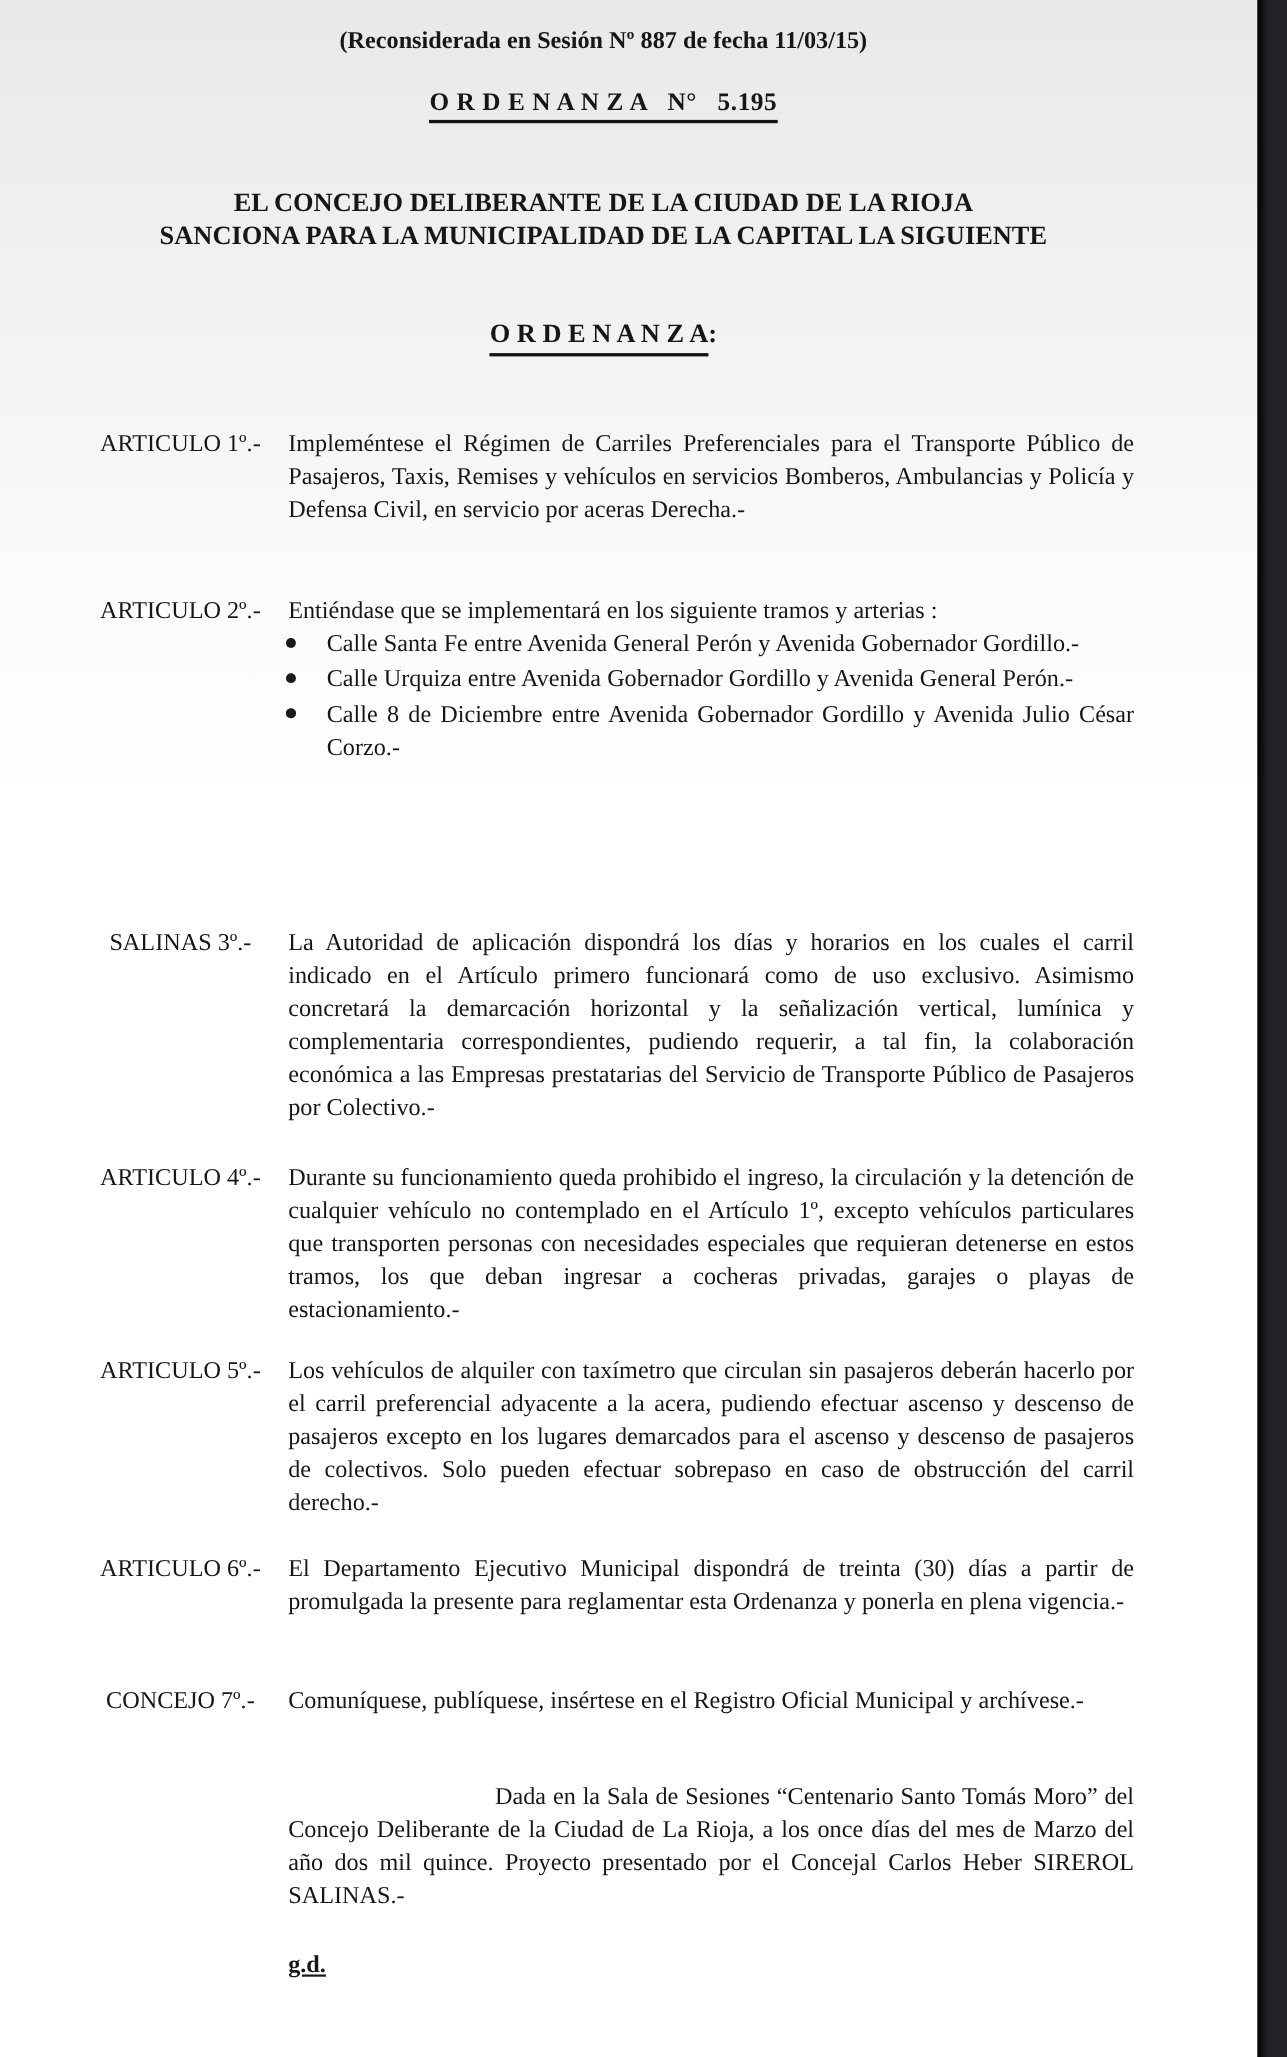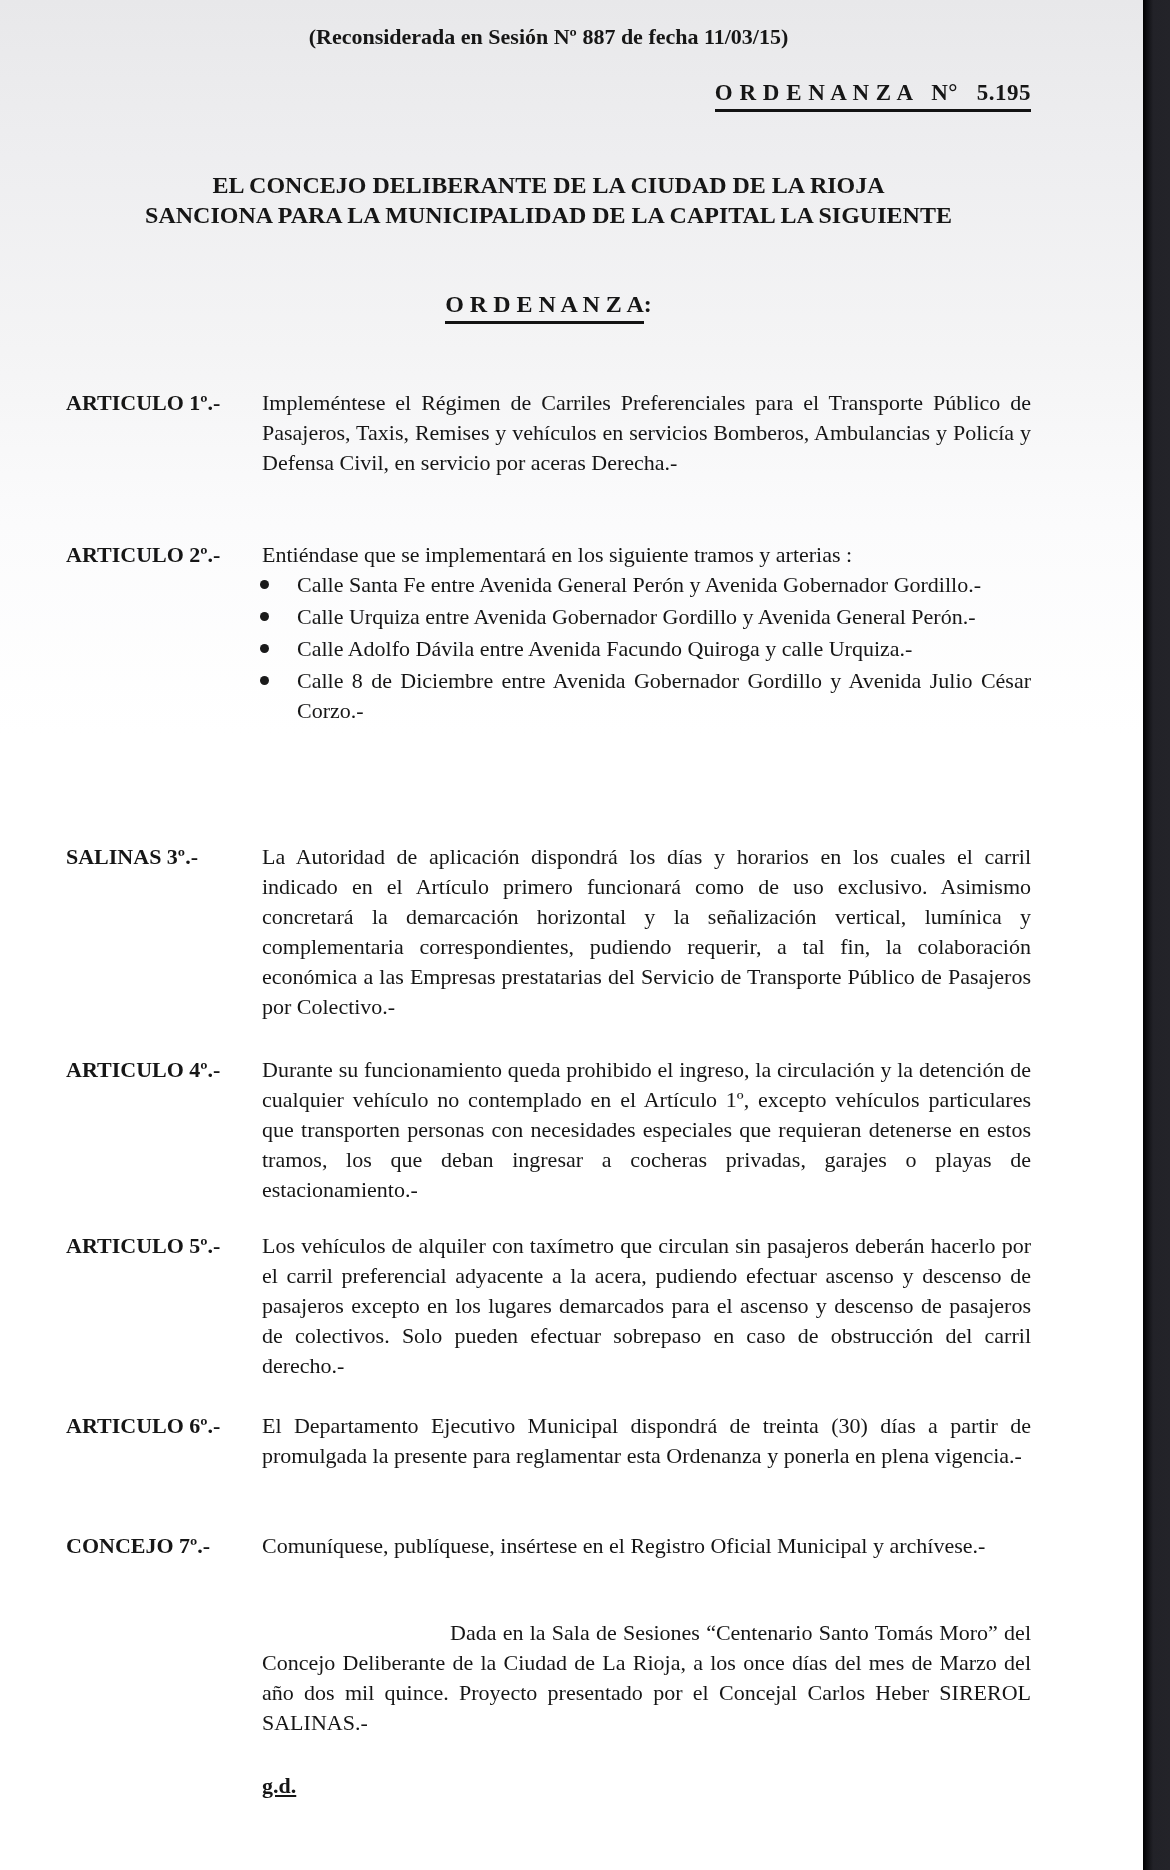--- a/index.html
+++ b/index.html
@@ -19,36 +19,36 @@
     position:absolute; top:0; right:0;
     width:27px; height:1870px;
     background:linear-gradient(90deg,#010102 0%,#0e0e12 14%,#222228 38%,#232329 100%);
   }
   .content { position:absolute; left:66px; top:0; width:965px; }
 
   .session-note {
     margin-top:22px; text-align:center;
     font-size:22px; font-weight:bold; line-height:30px; white-space:pre;
   }
-  .ord-title-wrap { margin-top:26px; text-align:right; }
+  .ord-title-wrap { margin-top:26px; text-align:center; }
   .ord-title {
     display:inline-block; font-size:23px; font-weight:bold; line-height:30px;
     letter-spacing:0.5px; white-space:pre;
     border-bottom:3px solid #131313; padding-bottom:1px;
   }
   .council { margin-top:58px; text-align:center; font-size:24px; font-weight:bold; line-height:30px; }
   .section-heading-wrap { margin-top:58px; text-align:center; font-size:24px; font-weight:bold; line-height:32px; }
   .section-heading {
     display:inline-block; white-space:pre;
     border-bottom:3px solid #131313; padding-bottom:1px;
   }
   .section-colon { font-weight:bold; }
 
   .article { display:flex; font-size:22px; line-height:30px; }
-  .article-label { flex:0 0 196px; width:196px; font-weight:bold; }
+  .article-label { flex:0 0 196px; width:196px; font-weight:normal;text-align:center; }
   .article-body { flex:1; width:769px; text-align:justify; }
   .a1 { margin-top:64px; min-height:120px; }
   .a2 { margin-top:32px; min-height:276px; }
   .a3 { margin-top:26px; min-height:180px; }
   .a4 { margin-top:33px; min-height:150px; }
   .a5 { margin-top:26px; min-height:150px; }
   .a6 { margin-top:30px; min-height:90px; }
   .a7 { margin-top:30px; min-height:60px; }
 
   .routes { list-style:none; }
@@ -100,21 +100,20 @@
           <li>
             <span class="bullet-dot"></span>
             <span>Calle Santa Fe entre Avenida General Perón y Avenida Gobernador Gordillo.-</span>
           </li>
           <li>
             <span class="bullet-dot"></span>
             <span>Calle Urquiza entre Avenida Gobernador Gordillo y Avenida General Perón.-</span>
           </li>
           <li>
             <span class="bullet-dot"></span>
-            <span>Calle Adolfo Dávila entre Avenida Facundo Quiroga y calle Urquiza.-</span>
           </li>
           <li>
             <span class="bullet-dot"></span>
             <span>Calle 8 de Diciembre entre Avenida Gobernador Gordillo y Avenida Julio César Corzo.-</span>
           </li>
         </ul>
       </div>
     </div>
 
     <div class="article a3">

